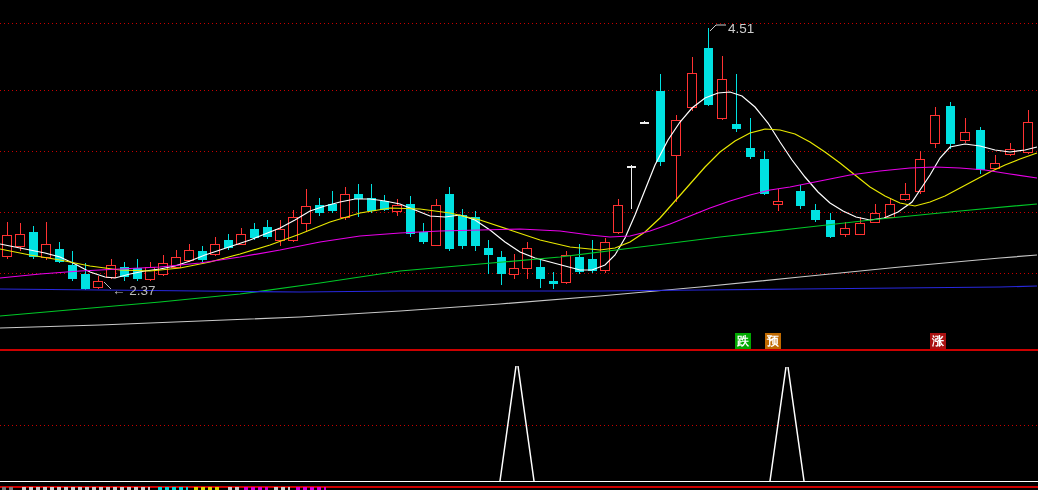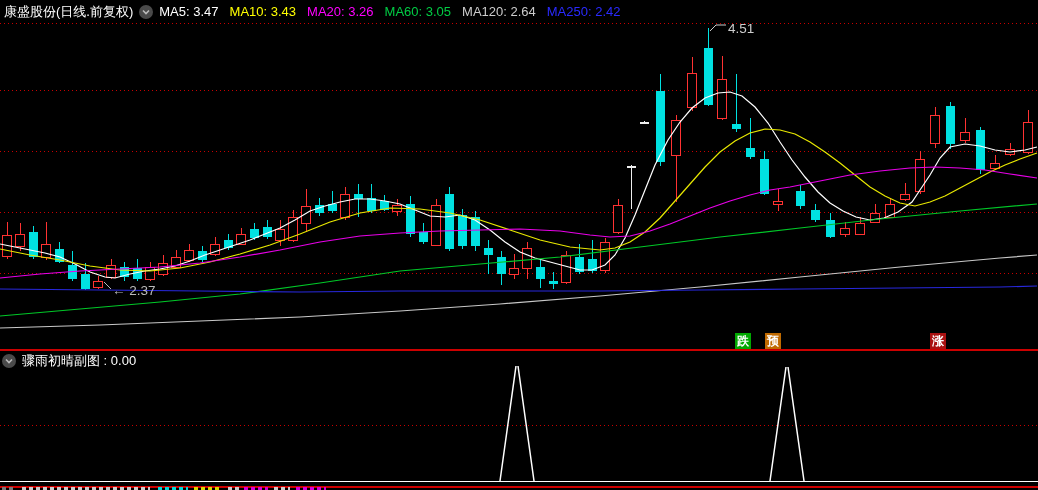--- a/index.html
+++ b/index.html
@@ -18,36 +18,20 @@
   .tag{position:absolute;width:16px;height:16px;line-height:16px;text-align:center;
        font-size:12px;color:#fff;font-weight:bold;}
   .frag{position:absolute;height:3px;}
   svg.chart{position:absolute;top:0;left:0;}
 </style>
 </head>
 <body>
 
 <div class="screen">
 
-  <div class="main-header">
-    <span class="title">康盛股份(日线.前复权)</span>
-    <span class="chev">
-      <svg width="10" height="10" viewBox="0 0 10 10">
-          <path d="M2 3.5 L5 6.5 L8 3.5" fill="none" stroke="#bbbbbb" stroke-width="1.6"></path>
-        </svg>
-    </span>
-    <div class="ma-list" id="maList">
-        <span class="ma-item" style="color: rgb(255, 255, 255);">MA5: 3.47</span>
-        <span class="ma-item" style="color: rgb(255, 255, 0);">MA10: 3.43</span>
-        <span class="ma-item" style="color: rgb(255, 0, 255);">MA20: 3.26</span>
-        <span class="ma-item" style="color: rgb(0, 204, 68);">MA60: 3.05</span>
-        <span class="ma-item" style="color: rgb(204, 204, 204);">MA120: 2.64</span>
-        <span class="ma-item" style="color: rgb(42, 42, 255);">MA250: 2.42</span>
-      </div>
-  </div>
 
   <svg id="chart" class="chart" width="1038" height="490" viewBox="0 0 1038 490">
       <line x1="0" y1="23.5" x2="1038" y2="23.5" stroke="#c80000" stroke-width="1" stroke-dasharray="1 3" shape-rendering="crispEdges"></line>
       <line x1="0" y1="90.5" x2="1038" y2="90.5" stroke="#c80000" stroke-width="1" stroke-dasharray="1 3" shape-rendering="crispEdges"></line>
       <line x1="0" y1="151.5" x2="1038" y2="151.5" stroke="#c80000" stroke-width="1" stroke-dasharray="1 3" shape-rendering="crispEdges"></line>
       <line x1="0" y1="212.5" x2="1038" y2="212.5" stroke="#c80000" stroke-width="1" stroke-dasharray="1 3" shape-rendering="crispEdges"></line>
       <line x1="0" y1="273.5" x2="1038" y2="273.5" stroke="#c80000" stroke-width="1" stroke-dasharray="1 3" shape-rendering="crispEdges"></line>
       <line x1="0" y1="425.5" x2="1038" y2="425.5" stroke="#c80000" stroke-width="1" stroke-dasharray="1 3" shape-rendering="crispEdges"></line>
       <g>
         <line x1="7.5" x2="7.5" y1="222" y2="259" stroke="#ff3232" shape-rendering="crispEdges"></line>
@@ -359,30 +343,20 @@
       <text x="728" y="33" fill="#cccccc" font-size="13.5px">4.51</text>
       <polyline points="104,282 111,289" fill="none" stroke="#bbbbbb" stroke-width="1"></polyline>
       <text x="112" y="295" fill="#bbbbbb" font-size="13.5px">← 2.37</text>
       <line x1="0" y1="349.5" x2="1038" y2="349.5" stroke="#cc0000" stroke-width="2" shape-rendering="crispEdges"></line>
       <line x1="0" y1="481.5" x2="1038" y2="481.5" stroke="#ffffff" stroke-width="1.2" shape-rendering="crispEdges"></line>
       <line x1="0" y1="486.5" x2="1038" y2="486.5" stroke="#cc0000" stroke-width="2" shape-rendering="crispEdges"></line>
       <path d="M 500 481 L 516 366 M 518 366 L 534 481" fill="none" stroke="#ffffff" stroke-width="1.5"></path>
       <path d="M 770 481 L 786 367 M 788 367 L 804 481" fill="none" stroke="#ffffff" stroke-width="1.5"></path>
     </svg>
 
-  <div class="sub-header">
-    <span class="chev" style="margin-left:0">
-      <svg width="10" height="10" viewBox="0 0 10 10">
-          <path d="M2 3.5 L5 6.5 L8 3.5" fill="none" stroke="#bbbbbb" stroke-width="1.6"></path>
-        </svg>
-    </span>
-    <span>骤雨初晴副图</span>
-    <span style="white-space:pre"> : </span>
-    <span>0.00</span>
-  </div>
 
   <div id="tags">
       <div class="tag" style="left: 735px; top: 333px; background: rgb(0, 168, 0);">跌</div>
       <div class="tag" style="left: 765px; top: 333px; background: rgb(192, 106, 0);">预</div>
       <div class="tag" style="left: 930px; top: 333px; background: rgb(170, 17, 17);">涨</div>
     </div>
   <div id="bottomStrip">
       <div class="frag" style="left: 2px; top: 487px; width: 13px; background: repeating-linear-gradient(90deg, rgb(119, 119, 119) 0px, rgb(119, 119, 119) 4px, transparent 4px, transparent 7px);"></div>
       <div class="frag" style="left: 22px; top: 487px; width: 128px; background: repeating-linear-gradient(90deg, rgb(204, 204, 204) 0px, rgb(204, 204, 204) 4px, transparent 4px, transparent 7px);"></div>
       <div class="frag" style="left: 158px; top: 487px; width: 30px; background: repeating-linear-gradient(90deg, rgb(0, 216, 216) 0px, rgb(0, 216, 216) 4px, transparent 4px, transparent 7px);"></div>

